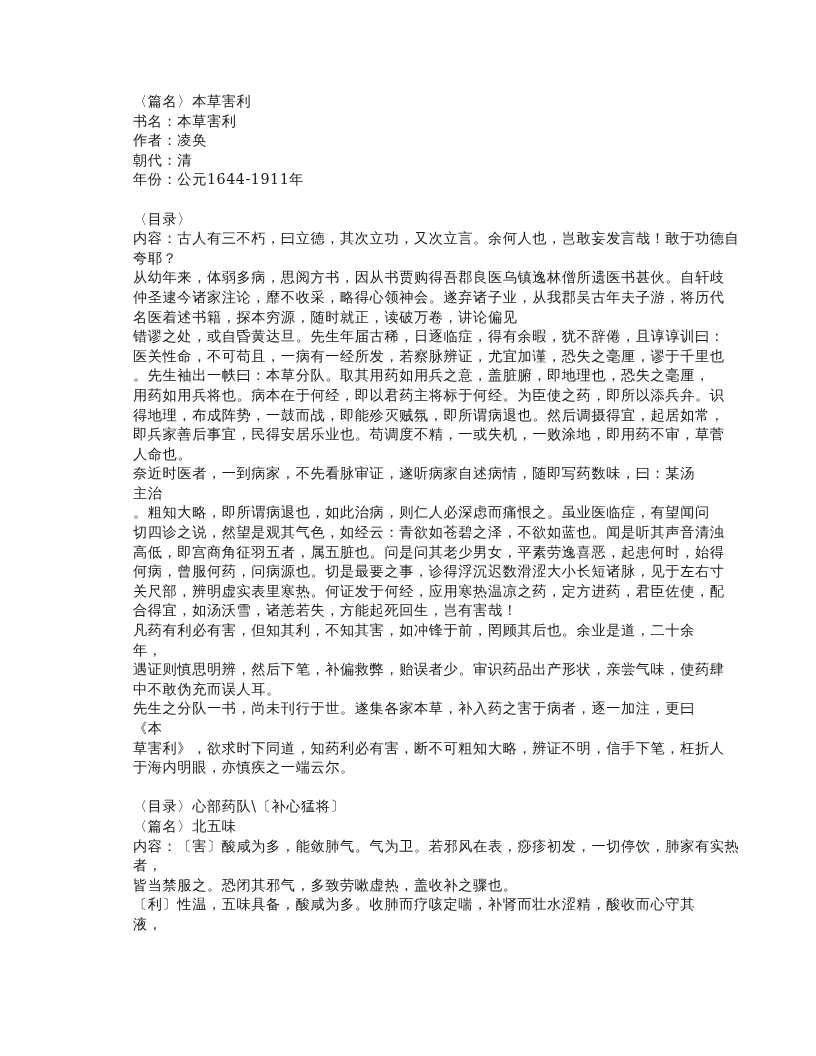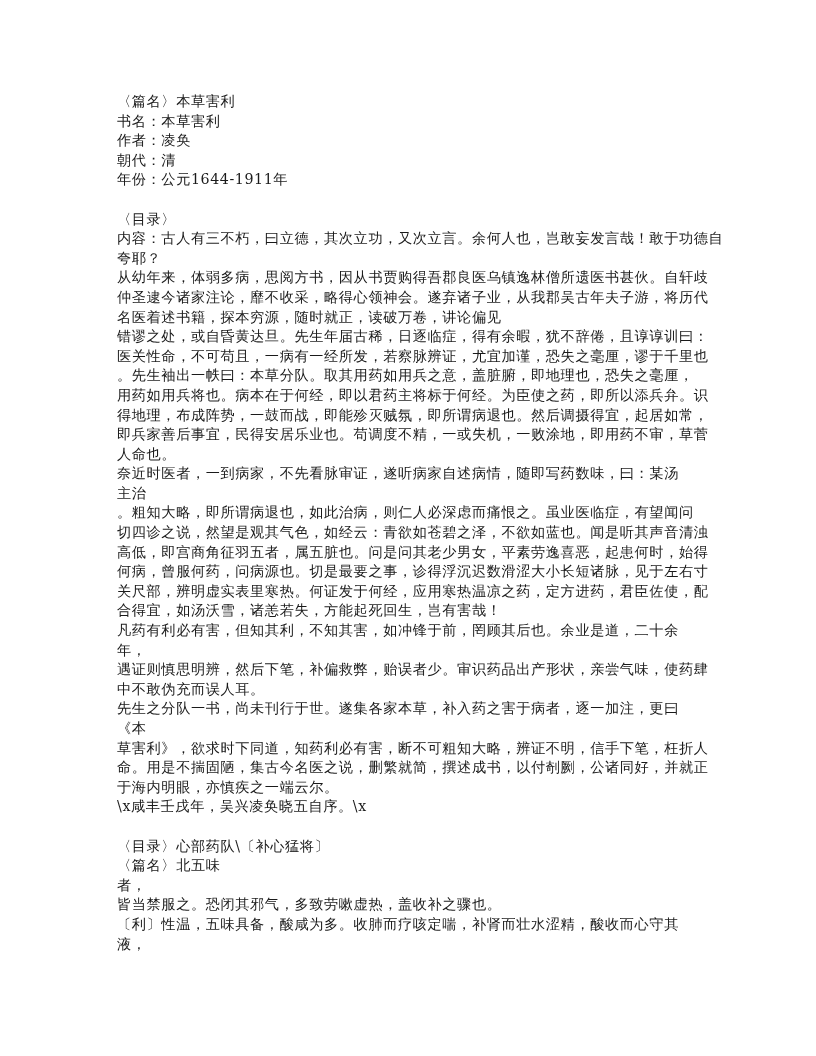--- a/index.html
+++ b/index.html
@@ -10,21 +10,21 @@
   body {
     width: 816px;
     height: 1056px;
     position: relative;
     overflow: hidden;
     font-family: "DejaVu Serif", "Liberation Serif", serif;
     color: #1a1a1a;
   }
   .page {
     position: absolute;
-    left: 117px;
+    left: 133px;
     top: 92px;
     width: 570px;
   }
   .line {
     font-size: 14.2px;
     line-height: 19.6px;
     height: 19.6px;
     white-space: nowrap;
     letter-spacing: 0.6px;
   }
@@ -65,27 +65,26 @@
     <div class="line">何病，曾服何药，问病源也。切是最要之事，诊得浮沉迟数滑涩大小长短诸脉，见于左右寸</div>
     <div class="line">关尺部，辨明虚实表里寒热。何证发于何经，应用寒热温凉之药，定方进药，君臣佐使，配</div>
     <div class="line">合得宜，如汤沃雪，诸恙若失，方能起死回生，岂有害哉！</div>
     <div class="line">凡药有利必有害，但知其利，不知其害，如冲锋于前，罔顾其后也。余业是道，二十余</div>
     <div class="line">年，</div>
     <div class="line">遇证则慎思明辨，然后下笔，补偏救弊，贻误者少。审识药品出产形状，亲尝气味，使药肆</div>
     <div class="line">中不敢伪充而误人耳。</div>
     <div class="line">先生之分队一书，尚未刊行于世。遂集各家本草，补入药之害于病者，逐一加注，更曰</div>
     <div class="line">《本</div>
     <div class="line">草害利》，欲求时下同道，知药利必有害，断不可粗知大略，辨证不明，信手下笔，枉折人</div>
-    <div class="line">命。用是不揣固陋，集古今名医之说，删繁就简，撰述成书，以付剞劂，公诸同好，并就正</div>
     <div class="line">于海内明眼，亦慎疾之一端云尔。</div>
-    <div class="line">\x咸丰壬戌年，吴兴凌奂晓五自序。\x</div>
   </div>
   <div class="blank"></div>
 
   <div class="line">〈目录〉心部药队\〔补心猛将〕</div>
   <div class="line">〈篇名〉北五味</div>
   <div>
+    <div class="line">内容：〔害〕酸咸为多，能敛肺气。气为卫。若邪风在表，痧疹初发，一切停饮，肺家有实热</div>
     <div class="line">者，</div>
     <div class="line">皆当禁服之。恐闭其邪气，多致劳嗽虚热，盖收补之骤也。</div>
     <div class="line">〔利〕性温，五味具备，酸咸为多。收肺而疗咳定喘，补肾而壮水涩精，酸收而心守其</div>
     <div class="line">液，</div>
   </div>
 </div>
 
 </body></html>

